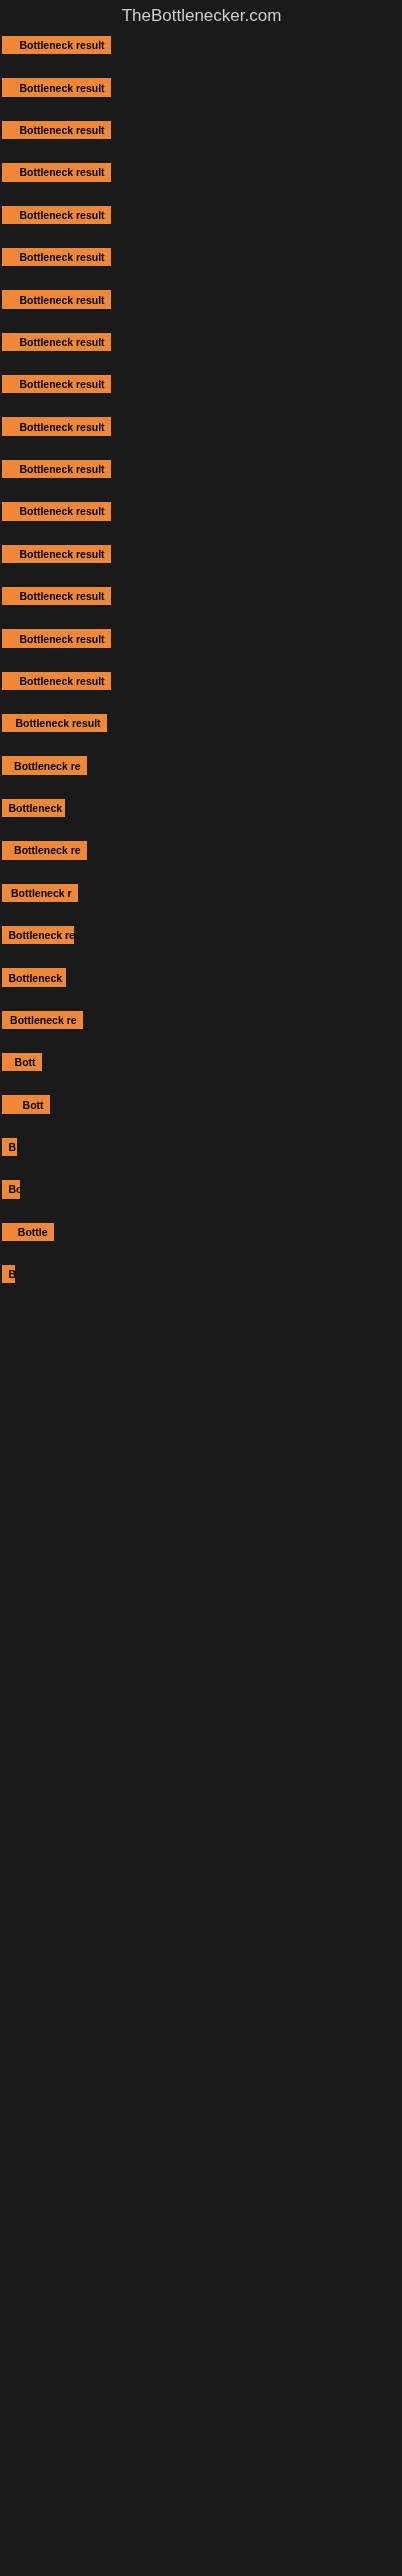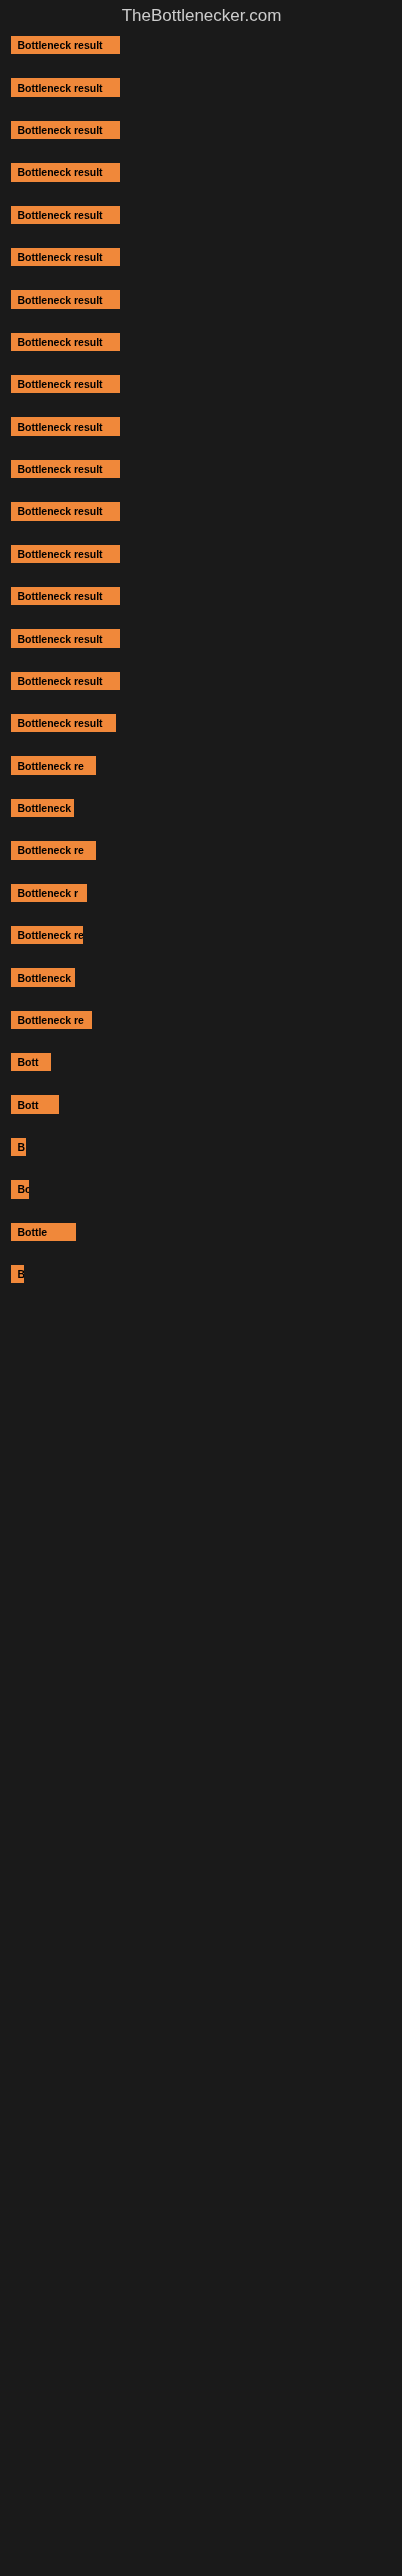--- a/index.html
+++ b/index.html
@@ -31,21 +31,22 @@
       font-size: 10.5px;
       font-weight: bold;
       padding: 3.2px 6.4px;
       margin-bottom: 1.6px;
       white-space: nowrap;
       overflow: hidden;
     }
 
     .row {
       margin-bottom: 24px;
-      padding-left: 11px;
+      padding-left: 2px;
+      text-align: right;
     }
   </style>
 </head>
 <body>
 
 <div>
   <h1 class="site-title">TheBottlenecker.com</h1>
   <div id="bars-container">
       <div class="row">
         <span class="bottleneck-bar" style="width: 109px;">Bottleneck result</span>
@@ -125,20 +126,20 @@
       <div class="row">
         <span class="bottleneck-bar" style="width: 48px;">Bott</span>
       </div>
       <div class="row">
         <span class="bottleneck-bar" style="width: 14.5px;">B</span>
       </div>
       <div class="row">
         <span class="bottleneck-bar" style="width: 18px;">Bo</span>
       </div>
       <div class="row">
-        <span class="bottleneck-bar" style="width: 65px;">Bottle</span>
+        <span class="bottleneck-bar" style="width: 52px;">Bottle</span>
       </div>
       <div class="row">
         <span class="bottleneck-bar" style="width: 13px;">B</span>
       </div>
     </div>
 </div>
 
 
 </body></html>

